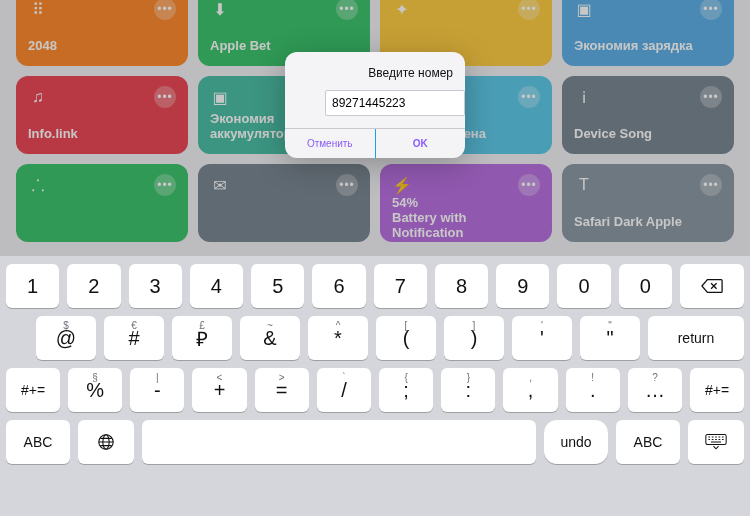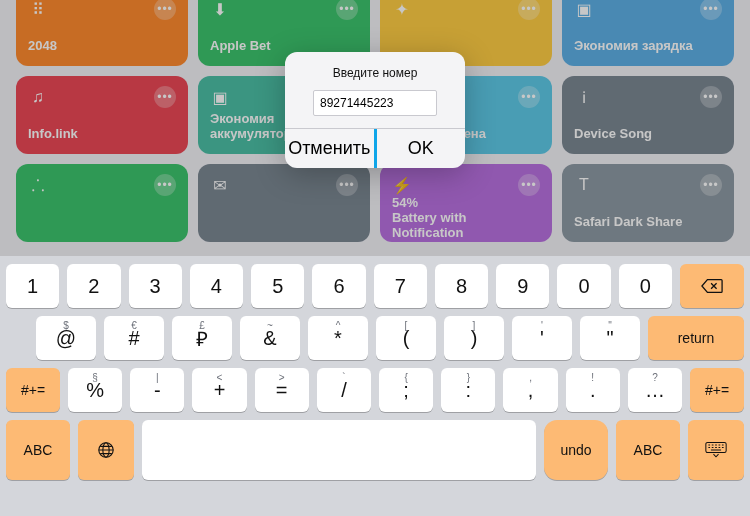--- a/index.html
+++ b/index.html
@@ -24,50 +24,50 @@
   .c-cyan   { background: #5ecae7; }
   .c-slate  { background: #7c8893; }
   .c-purple { background: #b971e0; }
   .c-grey   { background: #8e9aa4; }
 
   
   .dim { position: absolute; inset: 0; background: rgba(0,0,0,0.22); }
 
   
   .dialog { position: absolute; top: 52px; left: 50%; transform: translateX(-50%); width: 180px; background: #f4f4f6; border-radius: 12px; overflow: hidden; box-shadow: 0 6px 30px rgba(0,0,0,0.25); }
-  .dialog .title { text-align: center; font-size: 12px; padding: 14px 12px 10px; color: #111; }
-  .dialog .field { margin: 0 28px 12px; }
+  .dialog .title { text-align: right; font-size: 12px; padding: 14px 12px 10px; color: #111; }
+  .dialog .field { margin: 0 0 12px; padding-left: 40px; }
   .dialog input { width: 100%; font-size: 12px; padding: 5px 6px; border: 1px solid #c9c9cf; border-radius: 2px; background: white; outline: none; }
   .dialog .btns { display: flex; border-top: 1px solid #c9c9cf; }
-  .dialog .btn { flex: 1; text-align: center; padding: 9px 0; font-size: 18px; color: #000000; background: transparent; border: none; }
-  .dialog .btn + .btn { border-left: 3px solid #0ea5e9; font-weight: 400; }
+  .dialog .btn { flex: 1; text-align: center; padding: 9px 0; font-size: 10px; color: #8b5cf6; background: transparent; border: none; }
+  .dialog .btn + .btn { border-left: 1px solid #0ea5e9; font-weight: 700; }
 
   
   .kbd { position: absolute; left: 0; right: 0; bottom: 0; height: 260px; background: #d4d6db; padding: 8px 6px 6px; display: flex; flex-direction: column; gap: 8px; }
   .krow { display: flex; gap: 8px; }
   .key { background: #fff; border-radius: 6px; box-shadow: 0 1px 0 rgba(0,0,0,0.25); display: flex; flex-direction: column; align-items: center; justify-content: center; color: #111; position: relative; user-select: none; }
-  .key.func { background: #fdba74; }
+  .key.func { background: #ffffff; }
   .key .hint { font-size: 10px; color: #6b6f78; position: absolute; top: 4px; }
   .key .main { font-size: 20px; }
 
   
   .row1 .key { flex: 1; height: 44px; }
   .row1 .key.func { flex: 0 0 64px; }
 
   
   .row2 { padding-left: 30px; }
   .row2 .key { flex: 1; height: 44px; }
   .row2 .key.return { flex: 0 0 96px; }
 
   
   .row3 .key { flex: 1; height: 44px; }
   .row3 .side { flex: 0 0 54px; }
 
   
-  .row4 .key { height: 60px; }
+  .row4 .key { height: 44px; }
   .abc { flex: 0 0 64px; }
   .globe { flex: 0 0 56px; }
   .space { flex: 1; }
   .undo { flex: 0 0 64px; border-radius: 13px; }
   .kbicon { flex: 0 0 56px; }
 
   .key .txt { font-size: 14px; }
   .backspace-svg, .globe-svg, .kb-svg { width: 22px; height: 18px; }
 </style>
 </head>
@@ -153,21 +153,21 @@
           <span class="dots">•••</span>
         </div>
       <div class="label" style="white-space:pre-line">54%
 Battery with Notification</div>
     </div>
     <div class="card c-grey">
       <div class="top">
           <span class="icon-box">T</span>
           <span class="dots">•••</span>
         </div>
-      <div class="label">Safari Dark Share</div>
+      <div class="label">Safari Dark Apple</div>
     </div>
   </div>
 </div>
 
 <div class="dim"></div>
 
 <div class="dialog">
   <div class="title">Введите номер</div>
   <div class="field">
     <input type="text" value="89271445223" style="">

